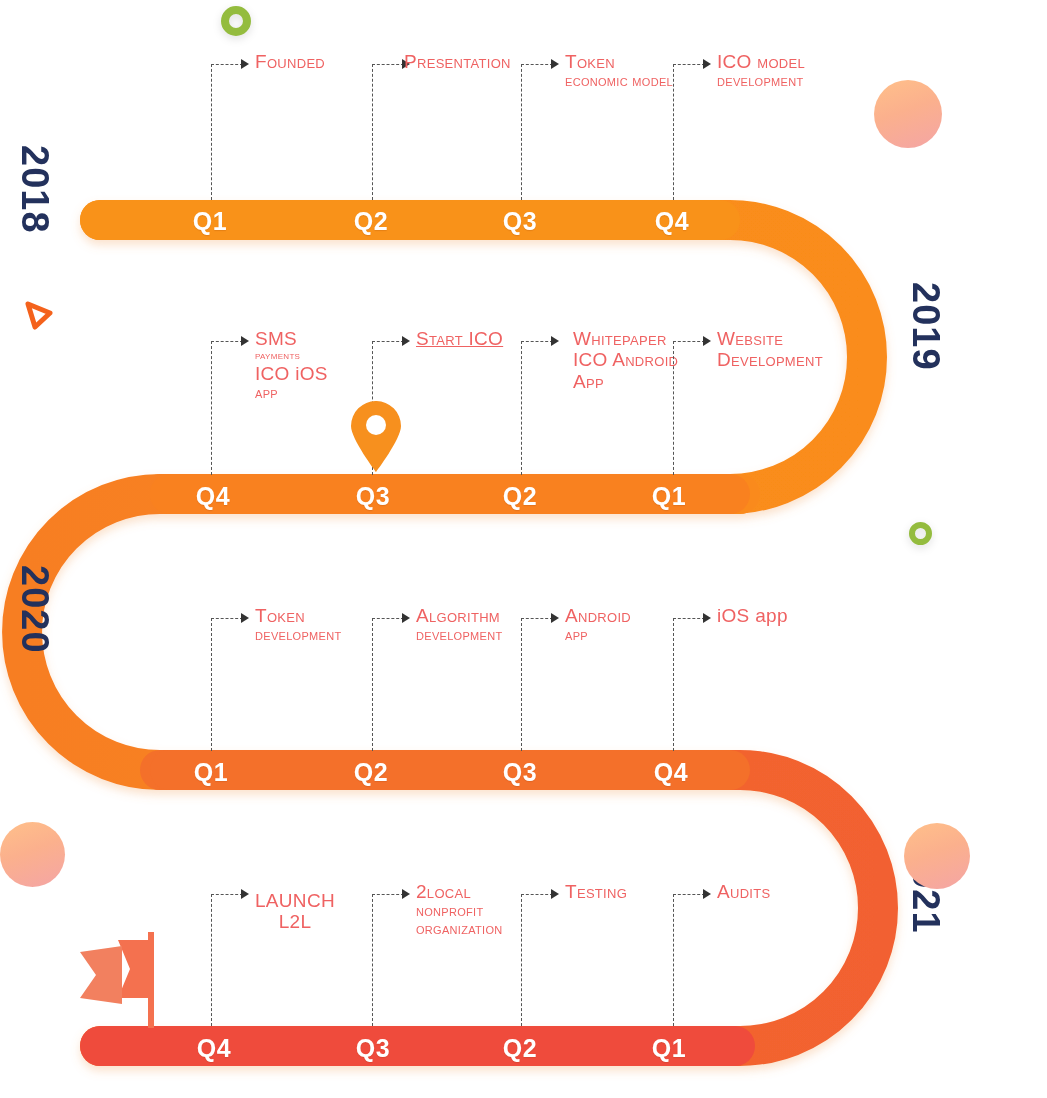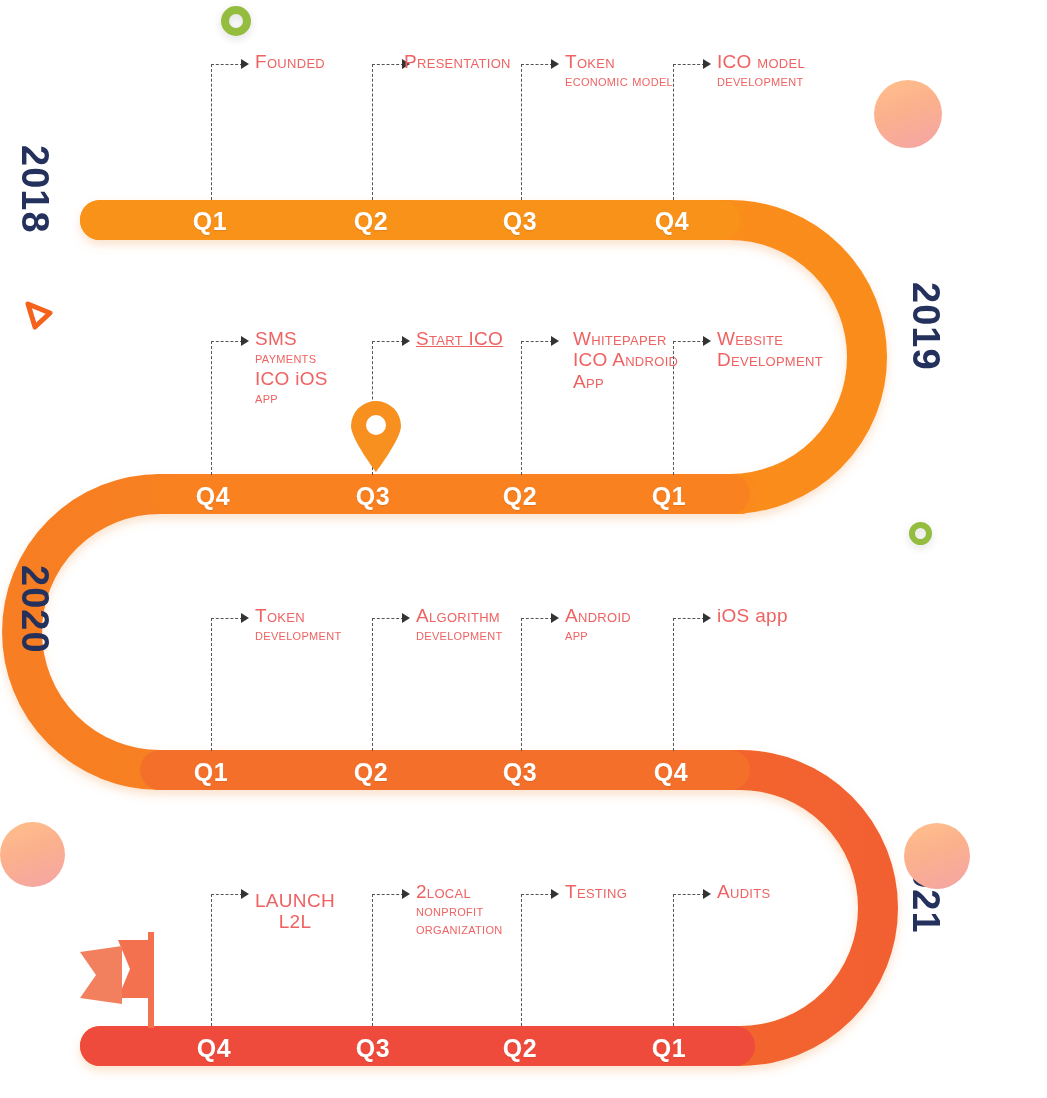--- a/index.html
+++ b/index.html
@@ -198,21 +198,21 @@
       <span class="ln" style="font-size:15px;">development</span>
     </div>
   </div>
 
   <div class="ms" style="left:211px; top:341px;">
     <div class="connector" style="height:134px;"></div>
     <div class="harrow" style="width:32px;"></div>
     <div class="arrowhead" style="left:30px; top:-5px;"></div>
     <div class="label" style="left:44px; top:-12px;">
       <span class="ln" style="font-variant:normal;">SMS</span>
-      <span class="ln" style="font-size:16px;">payments</span>
+      <span class="ln" style="font-size:11px;">payments</span>
       <span class="ln" style="font-variant:normal;">ICO iOS</span>
       <span class="ln" style="font-size:15px;">app</span>
     </div>
   </div>
 
   <div class="ms" style="left:372px; top:341px;">
     <div class="connector" style="height:134px;"></div>
     <div class="harrow" style="width:32px;"></div>
     <div class="arrowhead" style="left:30px; top:-5px;"></div>
     <div class="label" style="left:44px; top:-12px;text-decoration:underline;">

